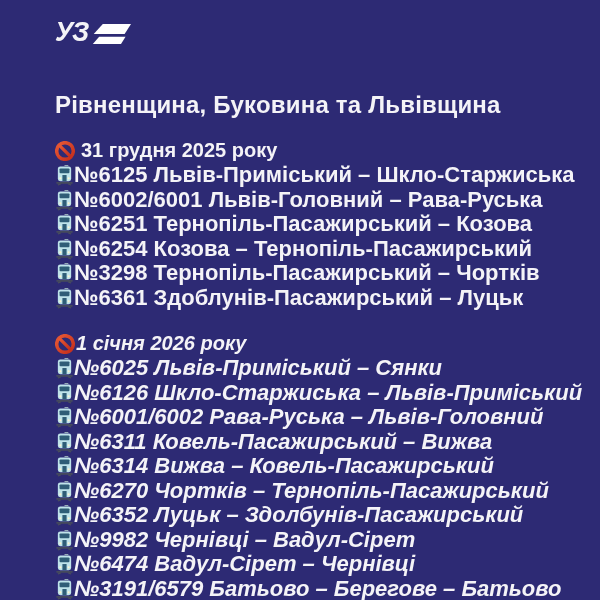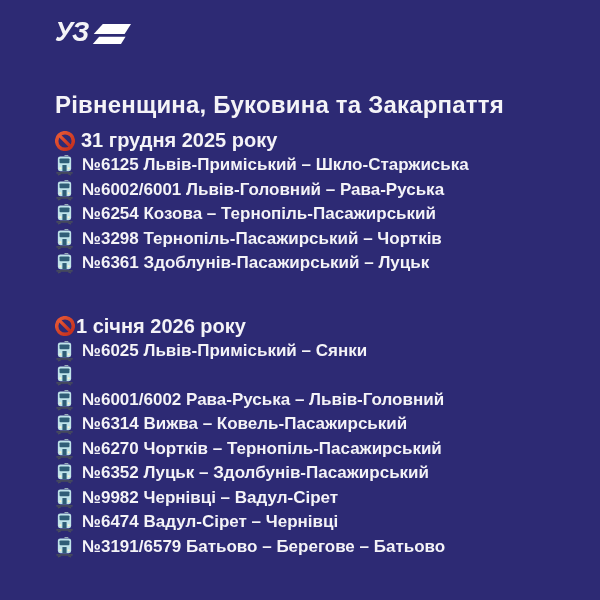--- a/index.html
+++ b/index.html
@@ -37,56 +37,56 @@
   }
   .logo-stripes{display:inline-block;margin-top:3px;}
   
   .title{
     margin-top:13px;
     font-size:24px;
     line-height:29px;
     letter-spacing:0.2px;
   }
   
-  .train-section{margin-top:9px;}
-  .train-section + .train-section{margin-top:38px;}
+  .train-section{margin-top:19px;}
+  .train-section + .train-section{margin-top:21px;font-style:italic;}
   .section-header{
     display:flex;align-items:center;
     height:25px;
     font-size:20px;
     gap:6px;
   }
   .section-header.no-gap{gap:1px;}
   .no-entry{display:inline-flex;width:20px;height:20px;flex:0 0 20px;}
   .train-list{list-style:none;}
   .train-item{
     display:flex;align-items:center;
     height:24.5px;
-    gap:8px;
-    font-size:17px;
+    gap:0;
+    font-size:22px;
     white-space:nowrap;
   }
   .train-ico{display:inline-flex;width:19px;height:21px;flex:0 0 19px;margin-top:1px;}
 </style>
 </head>
 <body>
 
 <div class="page">
 
   <div class="logo-row">
     <span class="logo-text">УЗ</span>
     <svg class="logo-stripes" width="40" height="24" viewBox="0 0 44 24">
       <polygon points="13,1 44,1 37,12 3,12" fill="#ffffff"></polygon>
       <polygon points="9,15 38,15 33,23 2,23" fill="#ffffff"></polygon>
     </svg>
   </div>
 
   <h1 class="title">
     <br>
-    <span>Рівненщина, Буковина та Закарпаття</span>
+    <span>Рівненщина, Буковина та Львівщина</span>
   </h1>
 
   <div id="sections">
   <section class="train-section">
     <div class="section-header">
       <span class="no-entry">
         <svg width="20" height="20" viewBox="0 0 24 24">
           <defs>
             <linearGradient id="redg" x1="0" y1="0" x2="1" y2="1">
               <stop offset="0" stop-color="var(--red1)"></stop>
@@ -127,20 +127,36 @@
         <circle cx="5.6" cy="14" r="1.1" fill="#fdf3cf"></circle>
         <circle cx="14.4" cy="14" r="1.1" fill="#fdf3cf"></circle>
         <rect x="1.5" y="18" width="17" height="1.6" fill="var(--train-base)"></rect>
         <line x1="3" y1="21" x2="6" y2="19.8" stroke="var(--train-base)" stroke-width="1.2"></line>
         <line x1="17" y1="21" x2="14" y2="19.8" stroke="var(--train-base)" stroke-width="1.2"></line>
       </svg>
     </span>
     <span class="train-text">№6002/6001 Львів-Головний – Рава-Руська</span>
   </li>
 
+  <li class="train-item">
+    <span class="train-ico">
+      <svg width="19" height="21" viewBox="0 0 20 22">
+        <line x1="10" y1="0.5" x2="14" y2="0.5" stroke="#9fb6bd" stroke-width="1"></line>
+        <rect x="3" y="1.5" width="14" height="15.5" rx="2.5" fill="var(--train-body)"></rect>
+        <rect x="4.8" y="3.5" width="10.4" height="5" rx="1" fill="var(--train-dark)"></rect>
+        <rect x="7.8" y="10.5" width="4.4" height="6.5" fill="var(--train-dark)"></rect>
+        <circle cx="5.6" cy="14" r="1.1" fill="#fdf3cf"></circle>
+        <circle cx="14.4" cy="14" r="1.1" fill="#fdf3cf"></circle>
+        <rect x="1.5" y="18" width="17" height="1.6" fill="var(--train-base)"></rect>
+        <line x1="3" y1="21" x2="6" y2="19.8" stroke="var(--train-base)" stroke-width="1.2"></line>
+        <line x1="17" y1="21" x2="14" y2="19.8" stroke="var(--train-base)" stroke-width="1.2"></line>
+      </svg>
+    </span>
+    <span class="train-text">№6251 Тернопіль-Пасажирський – Козова</span>
+  </li>
 
   <li class="train-item">
     <span class="train-ico">
       <svg width="19" height="21" viewBox="0 0 20 22">
         <line x1="10" y1="0.5" x2="14" y2="0.5" stroke="#9fb6bd" stroke-width="1"></line>
         <rect x="3" y="1.5" width="14" height="15.5" rx="2.5" fill="var(--train-body)"></rect>
         <rect x="4.8" y="3.5" width="10.4" height="5" rx="1" fill="var(--train-dark)"></rect>
         <rect x="7.8" y="10.5" width="4.4" height="6.5" fill="var(--train-dark)"></rect>
         <circle cx="5.6" cy="14" r="1.1" fill="#fdf3cf"></circle>
         <circle cx="14.4" cy="14" r="1.1" fill="#fdf3cf"></circle>
@@ -229,39 +245,56 @@
         <rect x="3" y="1.5" width="14" height="15.5" rx="2.5" fill="var(--train-body)"></rect>
         <rect x="4.8" y="3.5" width="10.4" height="5" rx="1" fill="var(--train-dark)"></rect>
         <rect x="7.8" y="10.5" width="4.4" height="6.5" fill="var(--train-dark)"></rect>
         <circle cx="5.6" cy="14" r="1.1" fill="#fdf3cf"></circle>
         <circle cx="14.4" cy="14" r="1.1" fill="#fdf3cf"></circle>
         <rect x="1.5" y="18" width="17" height="1.6" fill="var(--train-base)"></rect>
         <line x1="3" y1="21" x2="6" y2="19.8" stroke="var(--train-base)" stroke-width="1.2"></line>
         <line x1="17" y1="21" x2="14" y2="19.8" stroke="var(--train-base)" stroke-width="1.2"></line>
       </svg>
     </span>
+    <span class="train-text">№6126 Шкло-Старжиська – Львів-Приміський</span>
   </li>
 
   <li class="train-item">
     <span class="train-ico">
       <svg width="19" height="21" viewBox="0 0 20 22">
         <line x1="10" y1="0.5" x2="14" y2="0.5" stroke="#9fb6bd" stroke-width="1"></line>
         <rect x="3" y="1.5" width="14" height="15.5" rx="2.5" fill="var(--train-body)"></rect>
         <rect x="4.8" y="3.5" width="10.4" height="5" rx="1" fill="var(--train-dark)"></rect>
         <rect x="7.8" y="10.5" width="4.4" height="6.5" fill="var(--train-dark)"></rect>
         <circle cx="5.6" cy="14" r="1.1" fill="#fdf3cf"></circle>
         <circle cx="14.4" cy="14" r="1.1" fill="#fdf3cf"></circle>
         <rect x="1.5" y="18" width="17" height="1.6" fill="var(--train-base)"></rect>
         <line x1="3" y1="21" x2="6" y2="19.8" stroke="var(--train-base)" stroke-width="1.2"></line>
         <line x1="17" y1="21" x2="14" y2="19.8" stroke="var(--train-base)" stroke-width="1.2"></line>
       </svg>
     </span>
     <span class="train-text">№6001/6002 Рава-Руська – Львів-Головний</span>
   </li>
 
+  <li class="train-item">
+    <span class="train-ico">
+      <svg width="19" height="21" viewBox="0 0 20 22">
+        <line x1="10" y1="0.5" x2="14" y2="0.5" stroke="#9fb6bd" stroke-width="1"></line>
+        <rect x="3" y="1.5" width="14" height="15.5" rx="2.5" fill="var(--train-body)"></rect>
+        <rect x="4.8" y="3.5" width="10.4" height="5" rx="1" fill="var(--train-dark)"></rect>
+        <rect x="7.8" y="10.5" width="4.4" height="6.5" fill="var(--train-dark)"></rect>
+        <circle cx="5.6" cy="14" r="1.1" fill="#fdf3cf"></circle>
+        <circle cx="14.4" cy="14" r="1.1" fill="#fdf3cf"></circle>
+        <rect x="1.5" y="18" width="17" height="1.6" fill="var(--train-base)"></rect>
+        <line x1="3" y1="21" x2="6" y2="19.8" stroke="var(--train-base)" stroke-width="1.2"></line>
+        <line x1="17" y1="21" x2="14" y2="19.8" stroke="var(--train-base)" stroke-width="1.2"></line>
+      </svg>
+    </span>
+    <span class="train-text">№6311 Ковель-Пасажирський – Вижва</span>
+  </li>
 
   <li class="train-item">
     <span class="train-ico">
       <svg width="19" height="21" viewBox="0 0 20 22">
         <line x1="10" y1="0.5" x2="14" y2="0.5" stroke="#9fb6bd" stroke-width="1"></line>
         <rect x="3" y="1.5" width="14" height="15.5" rx="2.5" fill="var(--train-body)"></rect>
         <rect x="4.8" y="3.5" width="10.4" height="5" rx="1" fill="var(--train-dark)"></rect>
         <rect x="7.8" y="10.5" width="4.4" height="6.5" fill="var(--train-dark)"></rect>
         <circle cx="5.6" cy="14" r="1.1" fill="#fdf3cf"></circle>
         <circle cx="14.4" cy="14" r="1.1" fill="#fdf3cf"></circle>

